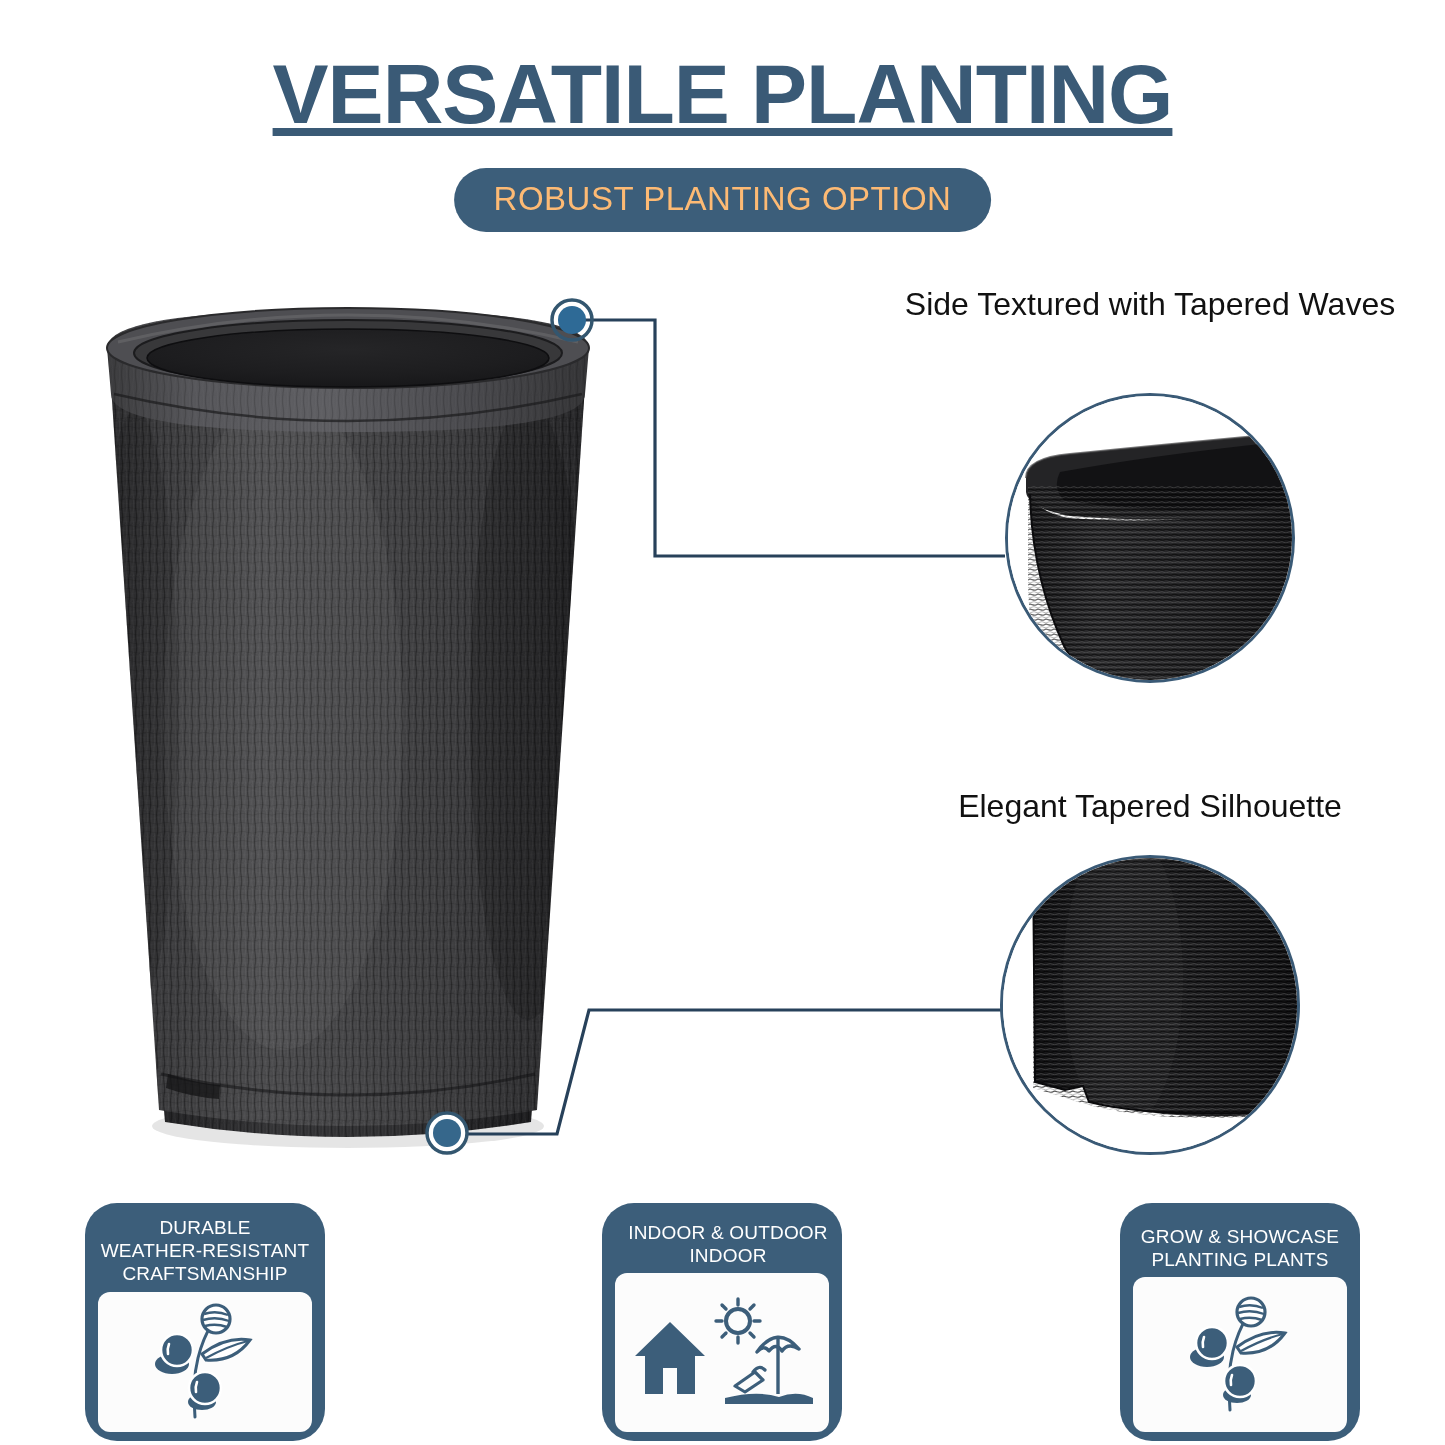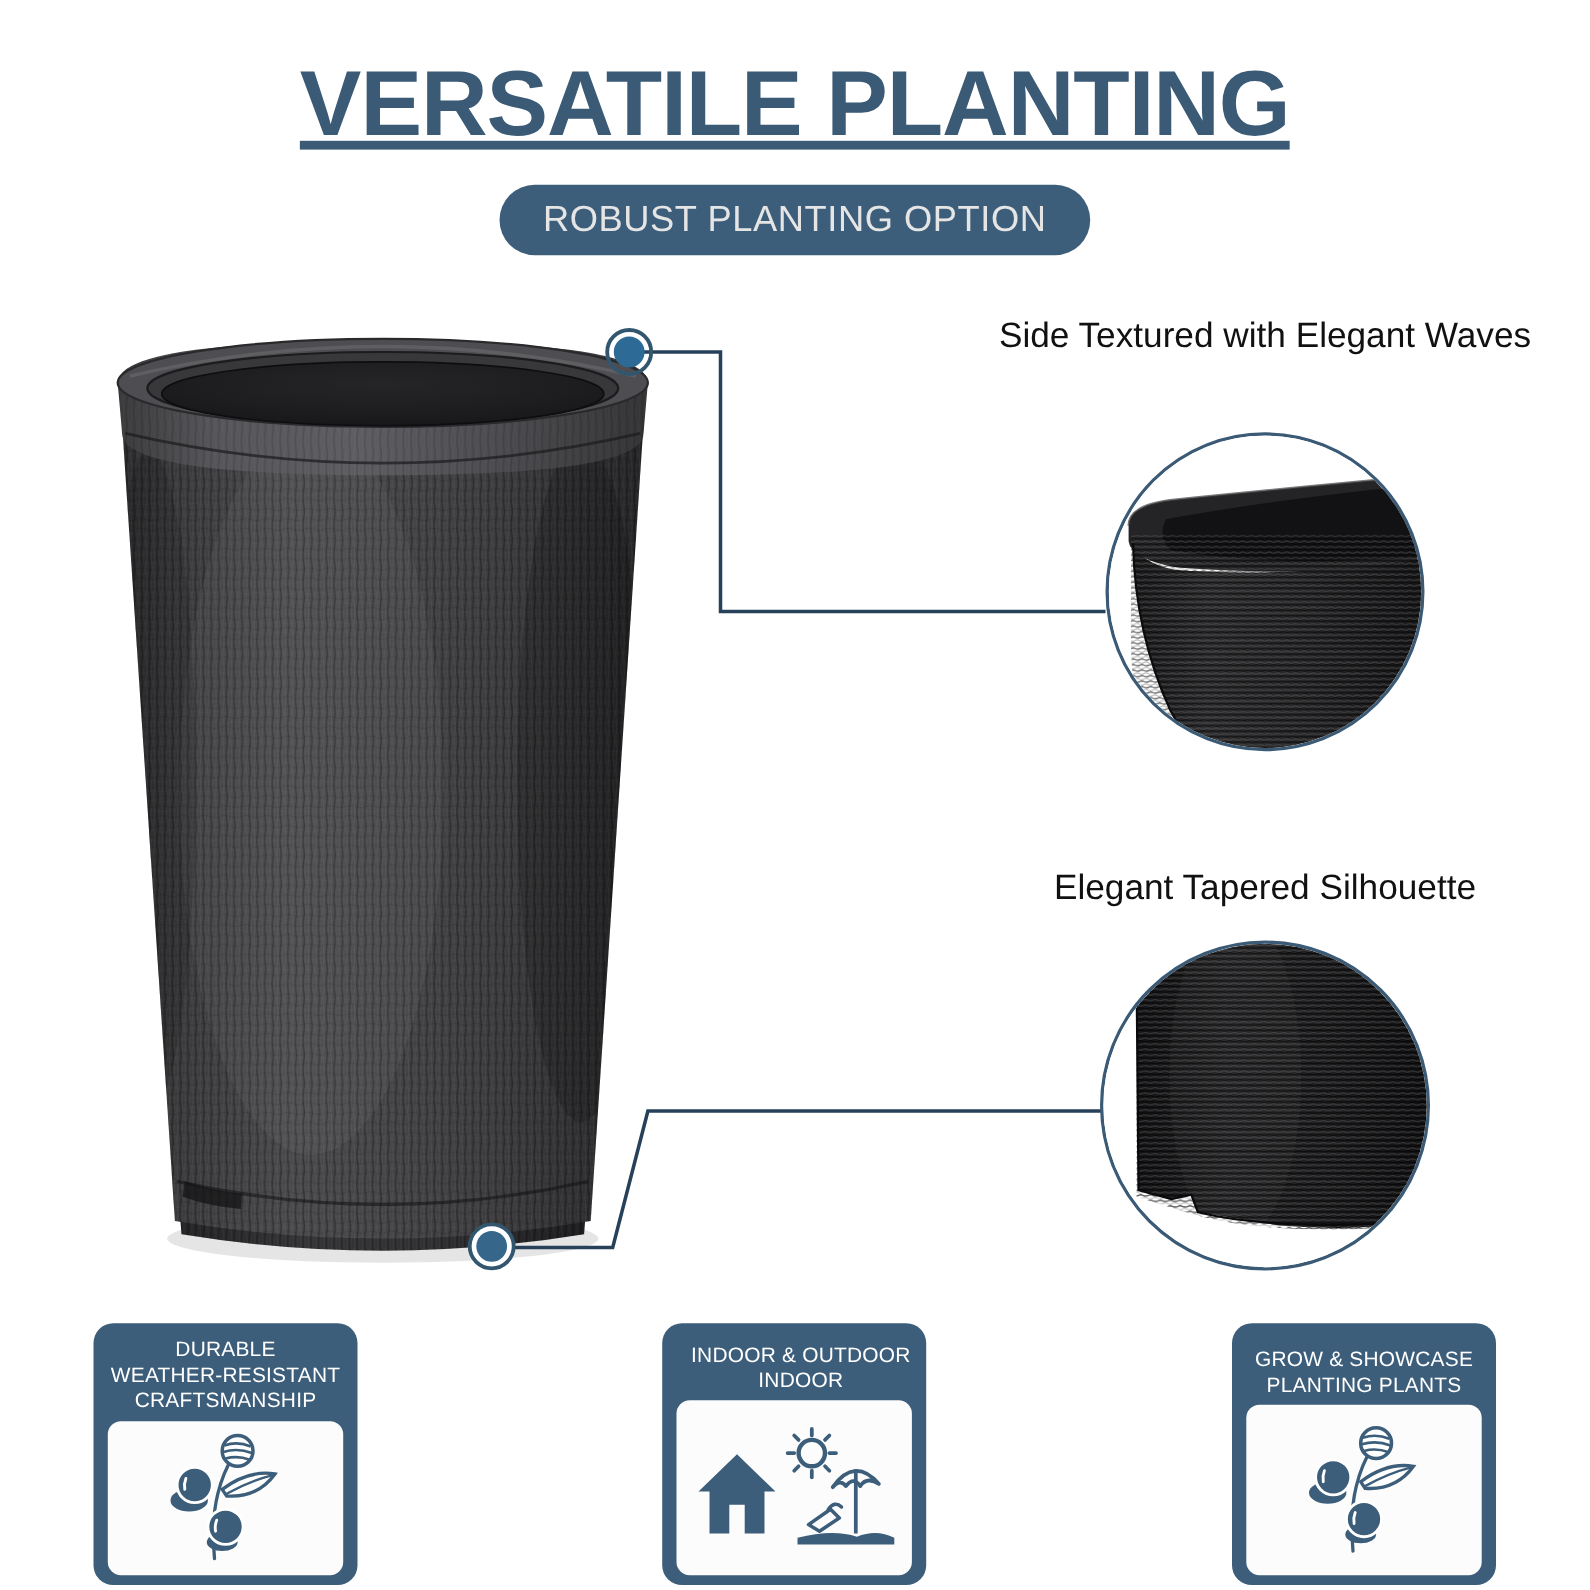--- a/index.html
+++ b/index.html
@@ -19,21 +19,21 @@
     font-size: 84px; font-weight: 700; letter-spacing: -1px;
     color: #3a5a76;
     line-height: 1.0;
     white-space: nowrap;
     text-decoration: underline;
   }
   .subtitle-pill {
     position: absolute; top: 168px; left: 50%;
     transform: translateX(-50%);
     background: #3c5e7a;
-    color: #e5e5e5;
+    color: #fdba74;
     border-radius: 32px;
     padding: 12px 40px 14px;
     font-size: 33px; font-weight: 400; letter-spacing: 0.5px;
     white-space: nowrap;
   }
 
   
   .planter-wrap {
     position: absolute; left: 48px; top: 272px;
     width: 600px; height: 920px;
@@ -68,21 +68,21 @@
 
   
   .badges {
     position: absolute; left: 0; top: 1203px;
     width: 1445px; height: 242px;
   }
   .badge {
     position: absolute; top: 0;
     width: 240px; height: 238px;
     background: #3c5e7a;
-    border-radius: 18px;
+    border-radius: 32px;
     display: flex; flex-direction: column; align-items: center;
   }
   .badge-1 { left: 85px; }
   .badge-2 { left: 602px; }
   .badge-3 { left: 1120px; }
   .badge-title {
     color: #ffffff;
     font-size: 19px;
     font-weight: 400;
     line-height: 1.22;
@@ -206,21 +206,21 @@
     <g>
       <circle cx="572" cy="320" r="20" fill="none" stroke="#33566f" stroke-width="3.5"></circle>
       <circle cx="572" cy="320" r="14" fill="#2e6a96"></circle>
     </g>
     <g>
       <circle cx="447" cy="1133" r="20" fill="#ffffff" stroke="#33566f" stroke-width="3.5"></circle>
       <circle cx="447" cy="1133" r="14" fill="#36678b"></circle>
     </g>
   </svg>
 
-  <div class="callout-label callout-1">Side Textured with Elegant Waves</div>
+  <div class="callout-label callout-1">Side Textured with Tapered Waves</div>
 
   <div class="detail-circle dc1">
     <svg viewBox="0 0 290 290" width="290" height="290">
       <defs>
         <linearGradient id="d1body" x1="0" y1="0" x2="1" y2="0">
           <stop offset="0" stop-color="#1c1c1e"></stop>
           <stop offset="0.25" stop-color="#2e2e30"></stop>
           <stop offset="0.6" stop-color="#262628"></stop>
           <stop offset="1" stop-color="#161618"></stop>
         </linearGradient>

